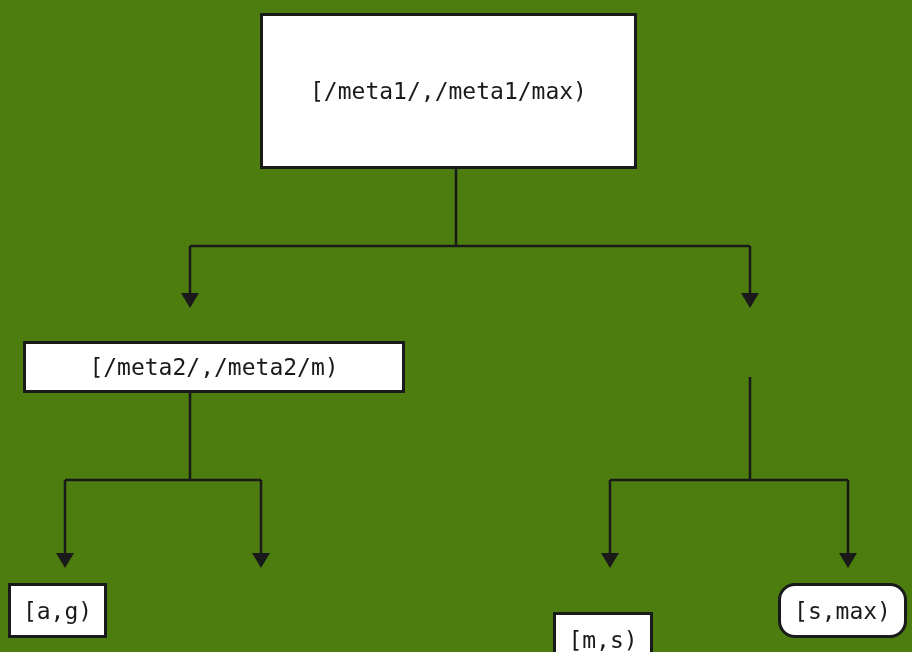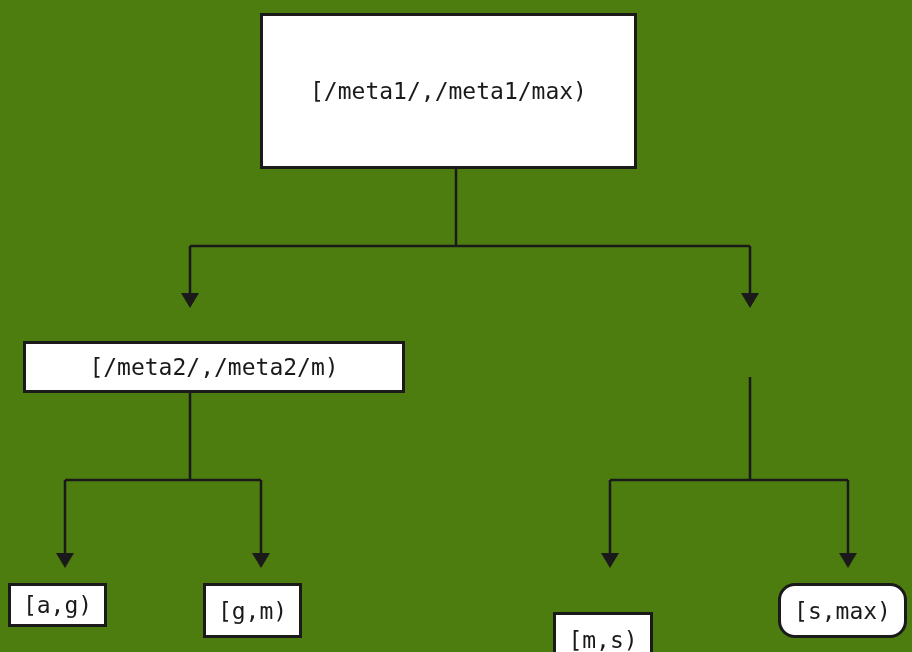--- a/index.html
+++ b/index.html
@@ -41,21 +41,21 @@
     justify-content: center;
     color: #1a1a1a;
     font-family: "DejaVu Sans Mono", monospace;
     font-size: 23px;
     font-weight: normal;
     white-space: nowrap;
   }
   .node-root  { left: 260px; top: 13px;  width: 377px; height: 156px; }
   .node-l2l   { left: 23px;  top: 325px; width: 382px; height: 52px; margin-top: 16px;  }
   .node-l2r   { left: 583px; top: 325px; width: 320px; height: 52px;  }
-  .node-ag    { left: 8px;   top: 583px; width: 99px;  height: 44px;  }
+  .node-ag    { left: 8px;   top: 583px; width: 99px;  height: 55px;  }
   .node-gm    { left: 203px; top: 583px; width: 99px;  height: 55px;  }
   .node-ms    { left: 553px; top: 612px; width: 100px; height: 55px;  }
   .node-smax  { left: 778px; top: 583px; width: 129px; height: 55px; border-radius: 17px;  }
 </style>
 </head>
 <body>
 
 <div class="canvas">
 
   <svg class="edges" viewBox="0 0 912 652" xmlns="http://www.w3.org/2000/svg">
@@ -85,23 +85,20 @@
 
   <div class="node node-l2l">
     <span>[/meta2/,/meta2/m)</span>
   </div>
 
 
   <div class="node node-ag">
     <span>[a,g)</span>
   </div>
 
-  <div class="node node-gm">
-    <span>[g,m)</span>
-  </div>
 
   <div class="node node-ms">
     <span>[m,s)</span>
   </div>
 
   <div class="node node-smax">
     <span>[s,max)</span>
   </div>
 
 </div>

